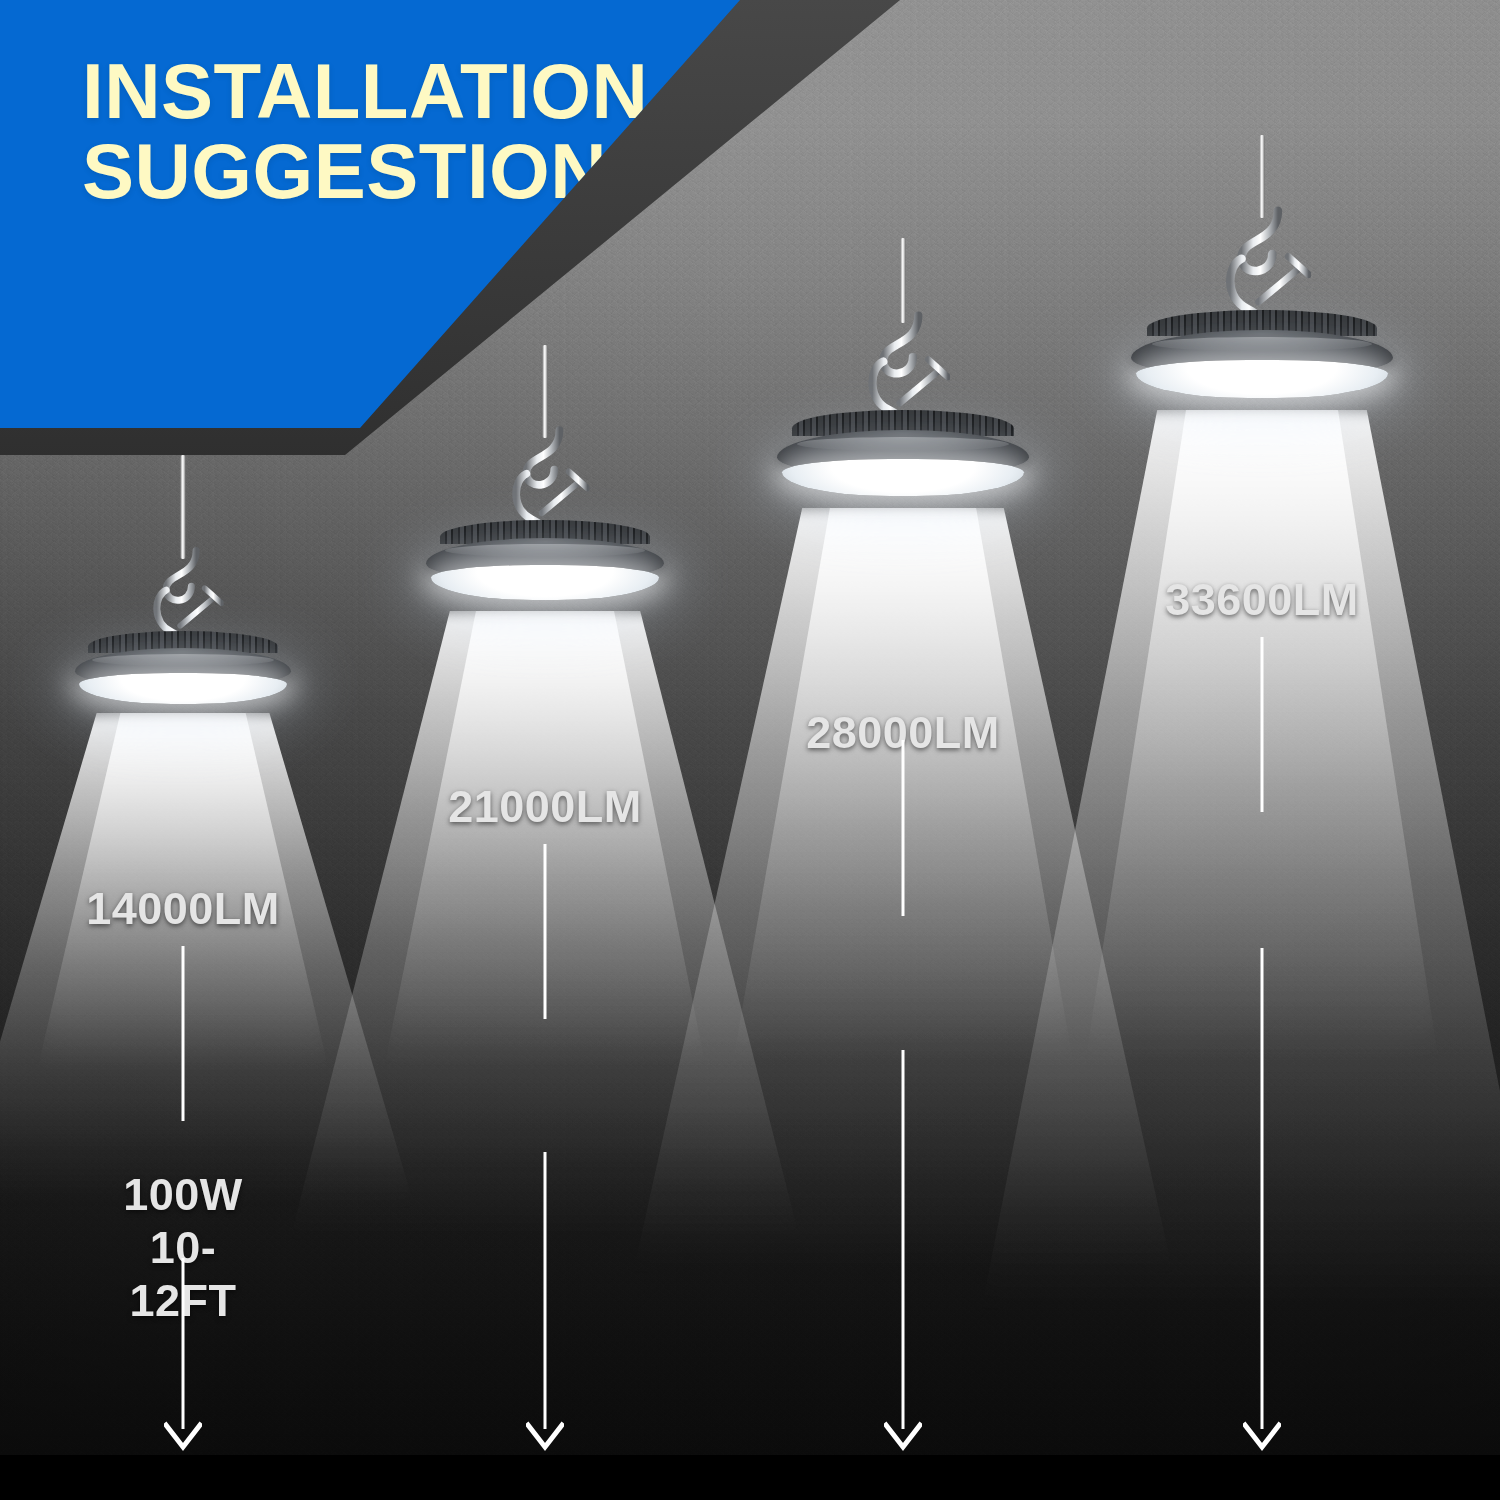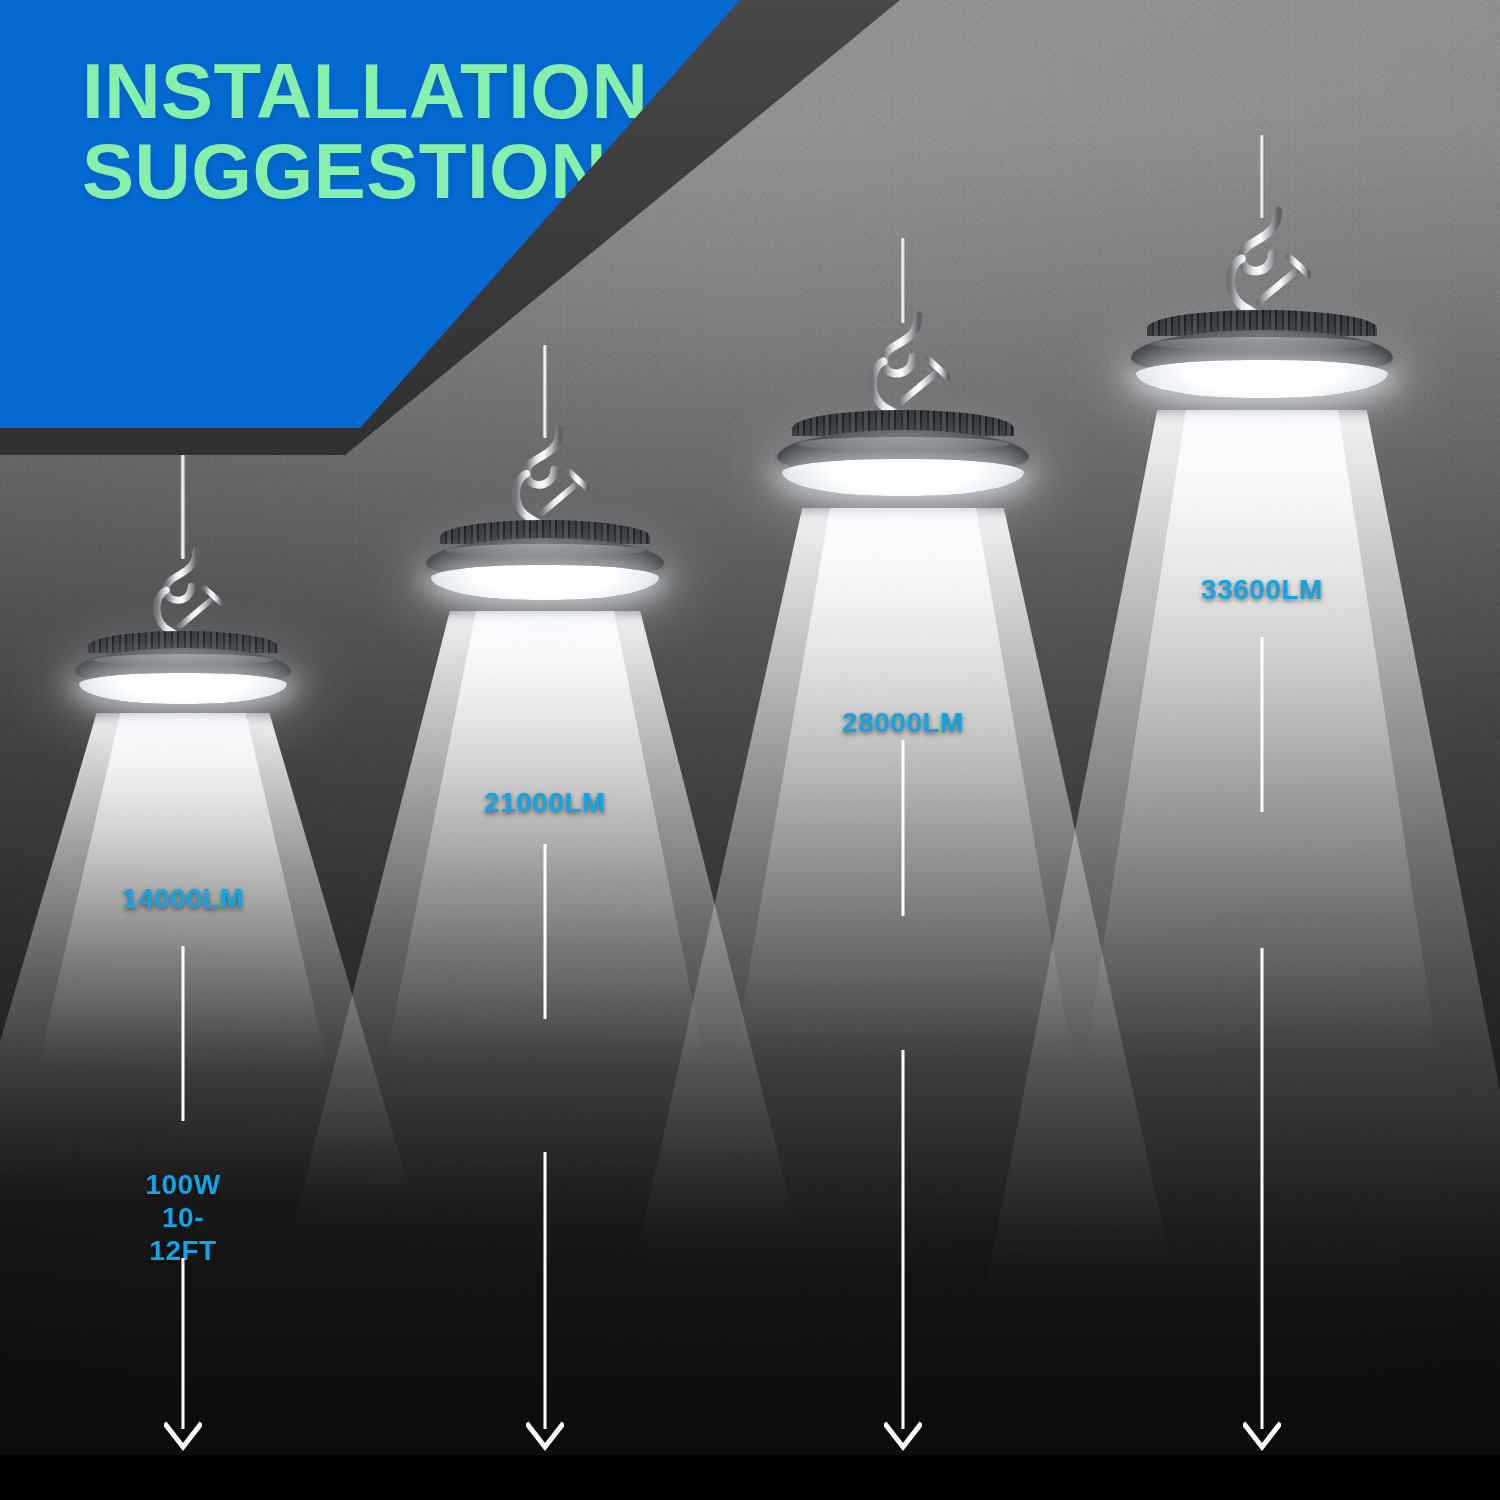--- a/index.html
+++ b/index.html
@@ -69,21 +69,21 @@
   
   .banner {
     position:absolute; left:0; top:0;
     width:1020px; height:430px;
     background:#0569d2;
     clip-path:polygon(0 0, 1000px 0, 1000px 0, 740px 0, 360px 428px, 0 428px);
   }
   .banner-title {
     position:absolute; left:82px; top:52px;
     width:880px;
-    color:#86efac;
+    color:#fef9c3;
     font-size:78px;
     font-weight:bold;
     line-height:1.02;
     letter-spacing:0.5px;
     text-transform:uppercase;
     white-space:pre-line;
     text-shadow:0 2px 6px rgba(0,0,0,.10);
   }
 
   
@@ -161,23 +161,23 @@
     width:3px; background:#ffffff;
   }
   .arrowhead {
     position:absolute; left:50%; transform:translateX(-50%);
     width:38px; height:38px;
   }
 
   
   .label {
     position:absolute; left:50%; transform:translateX(-50%);
-    color:#0ea5e9;
+    color:#e5e5e5;
     font-weight:bold;
-    font-size:28px;
+    font-size:45px;
     line-height:1.18;
     white-space:pre-line;
     text-align:center;
     letter-spacing:.5px;
     text-shadow:0 2px 5px rgba(0,0,0,.55);
   }
 
   
   .floor {
     position:absolute; left:0; top:1455px; width:1500px; height:45px;
@@ -283,21 +283,21 @@
                 clip-path:polygon(91.63000000000001px 0, 229.67000000000002px 0, 321.3px 455px, 0 455px);"></div>
 
     <div class="fixture" style="top:538px;width:238px;height:79px;">
       <div class="fin-row" style="top:-18px;height:24px;"></div>
       <div class="housing" style="top:0;height:44px;">
         <div class="housing-hl"></div>
       </div>
       <div class="lens" style="top:27px;height:35px;"></div>
     </div>
 
-    <div class="label" style="top:780px;margin-top:6px;">21000LM</div>
+    <div class="label" style="top:780px;">21000LM</div>
 
     <div class="mline" style="top:844px;height:175px;"></div>
 
 
     <div class="mline" style="top:1152px;height:277px;"></div>
     <div class="arrowhead" style="top:1419px;"><svg width="38" height="38" viewBox="0 0 38 38">
     <path d="M2 6 L19 28 L36 6" fill="none" stroke="#ffffff" stroke-width="5" stroke-linecap="square" stroke-linejoin="miter"></path>
   </svg></div>
   </div>
       <div class="unit" style="left: 777px; top: 0px; width: 252px; height: 1500px;">

